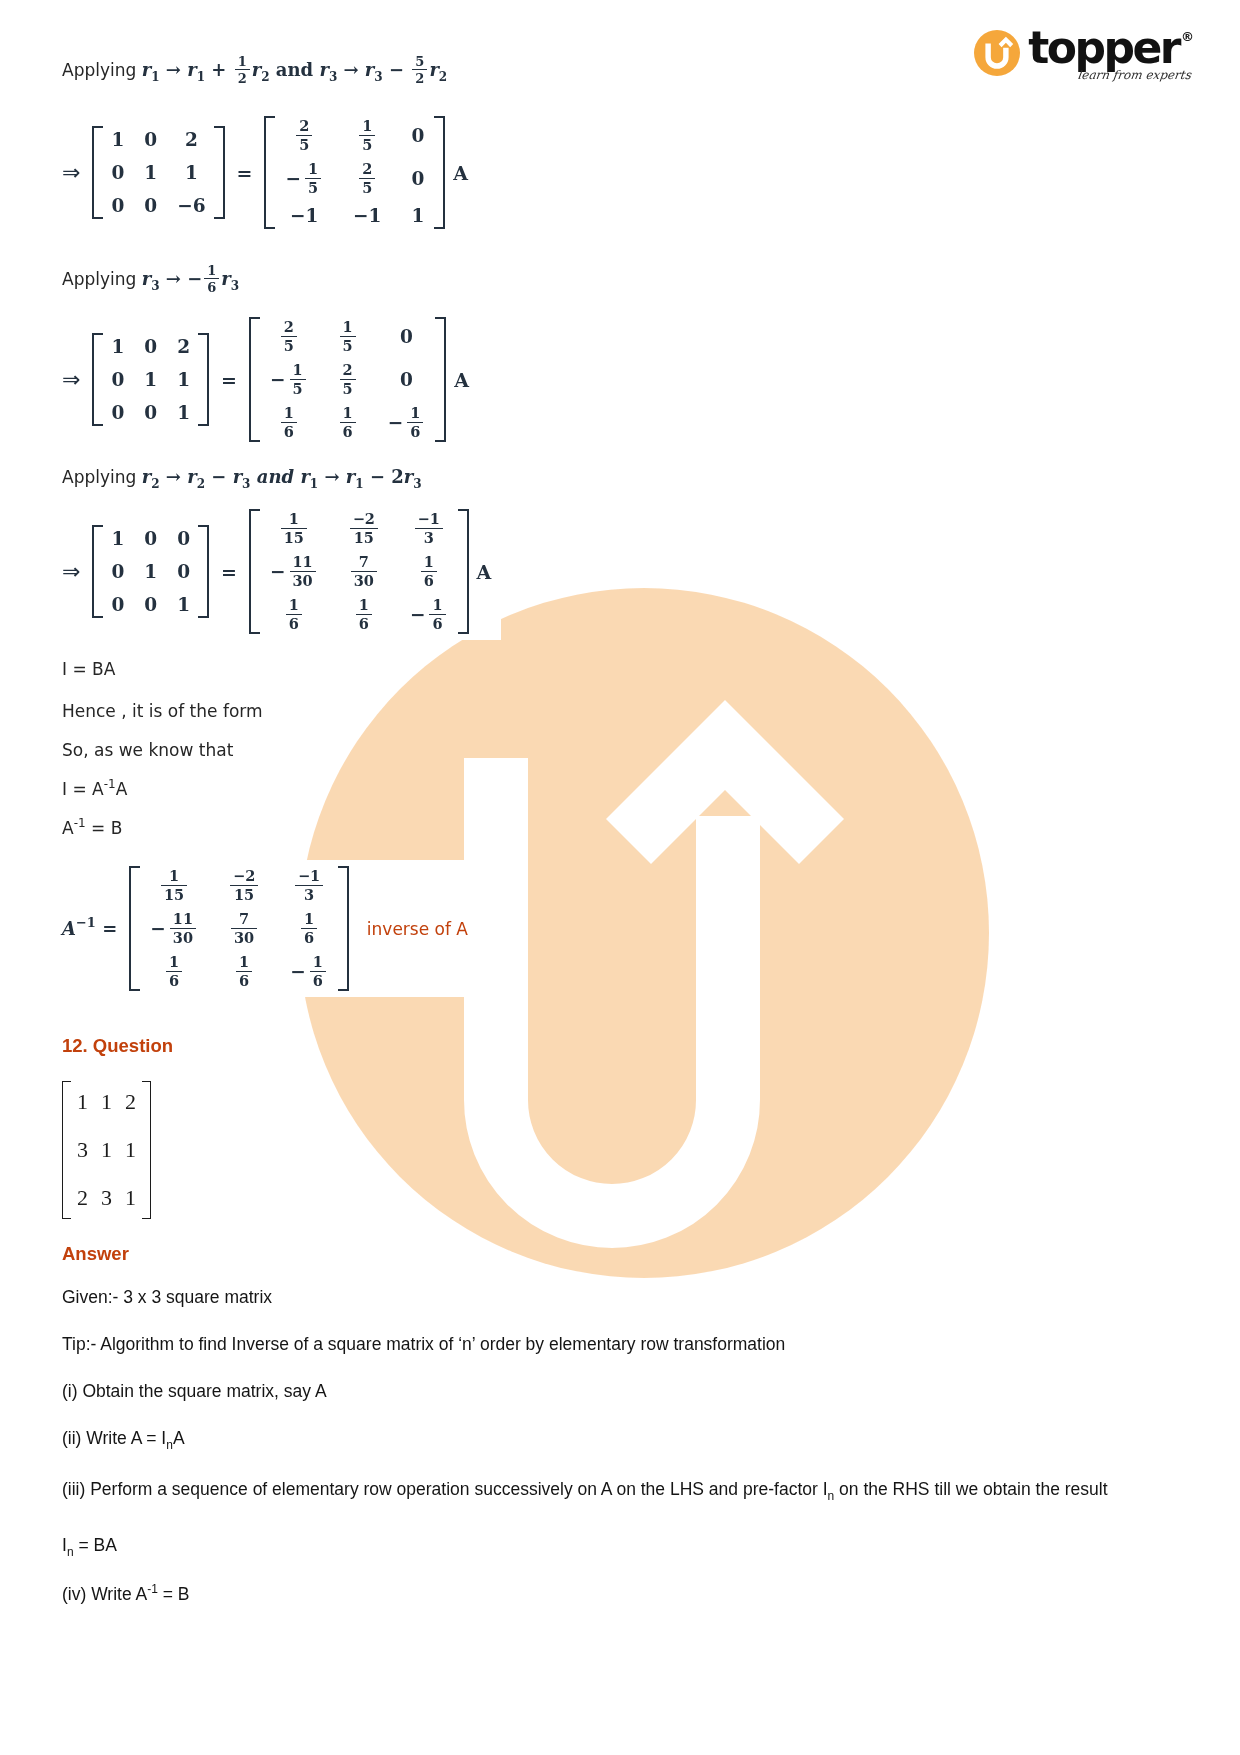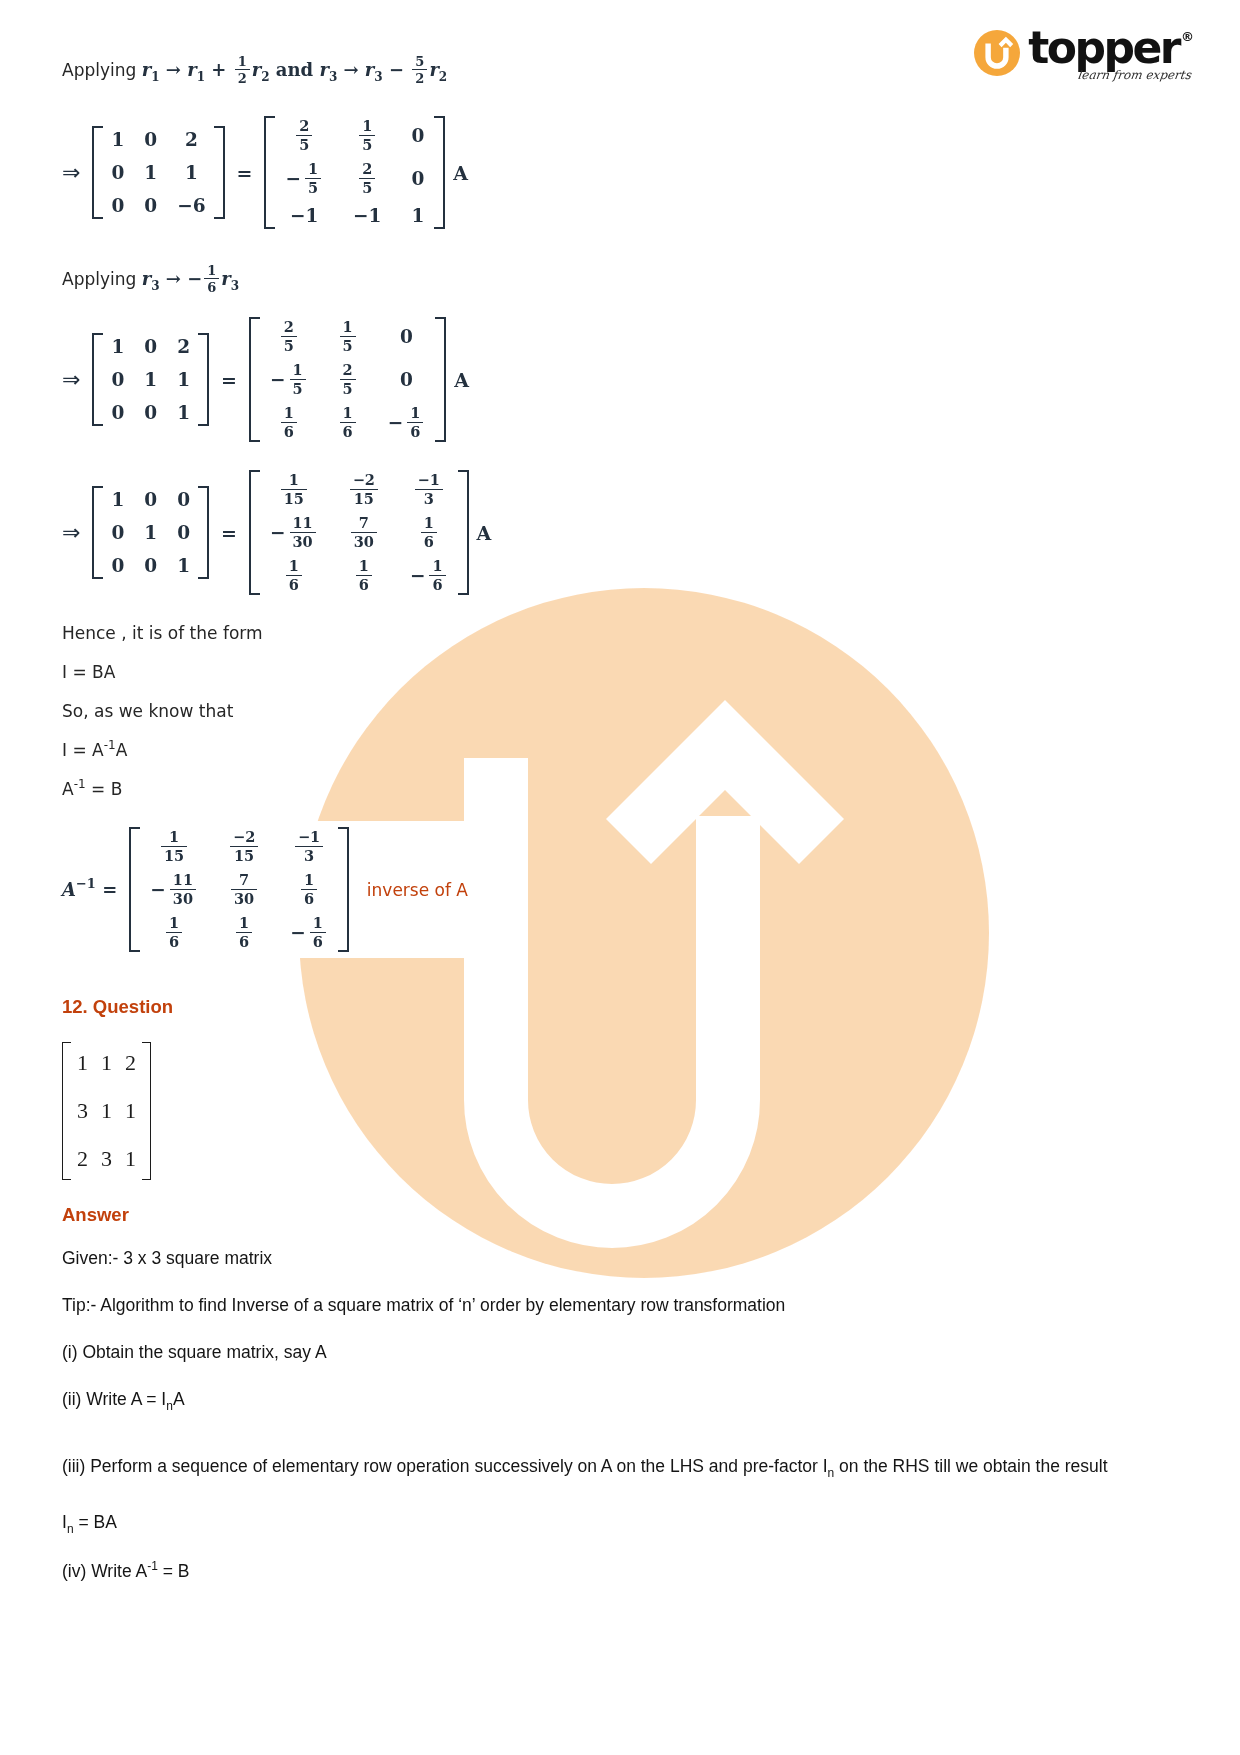--- a/index.html
+++ b/index.html
@@ -77,21 +77,21 @@
   .m-eq3{margin-top:16px;}
   .m-hence{margin-top:22px;}
   .m-gap40{margin-top:19px;}
   .m-ainv{margin-top:22px;}
   .m-qhead{margin-top:38px;}
   .m-find{margin-top:20px;}
   .m-qmat{margin-top:18px;}
   .m-answer{margin-top:14px;}
   .m-a1{margin-top:22px;}
   .m-a2{margin-top:26px;}
-  .m-iii{margin-top:42px;max-width:1075px;line-height:1.7;}
+  .m-iii{margin-top:26px;max-width:1075px;line-height:1.7;}
   .m-inba{margin-top:30px;}
   .m-iv{margin-top:28px;}
 </style>
 </head>
 <body>
 
 <div class="logo">
   <svg class="logo-mark" viewBox="0 0 44 44">
     <circle cx="22" cy="22" r="22" fill="#f5a73b"></circle>
     <path d="M 13.5 13 L 13.5 26 A 8.5 8.5 0 0 0 30.5 26 L 30.5 17" stroke="#ffffff" stroke-width="5.2" fill="none"></path>
@@ -259,20 +259,23 @@
               <span class="bar"></span>
               <span class="fd">6</span>
             </span>
           </span>
         </span>
         <span class="brk r"></span>
       </span>
     <span class="suffA">A</span>
   </div>
 
+  <p class="sol-text m-applying3">
+    <span>Applying </span><span class="mathseg"><i class="vr">r</i><sub class="vsub">2</sub> → <i class="vr">r</i><sub class="vsub">2</sub> − <i class="vr">r</i><sub class="vsub">3</sub> <i class="vr">and</i> <i class="vr">r</i><sub class="vsub">1</sub> → <i class="vr">r</i><sub class="vsub">1</sub> − 2<i class="vr">r</i><sub class="vsub">3</sub></span>
+  </p>
 
   <div class="eqline wblock m-eq3">
     <span class="imp">⇒</span>
     <span class="matrix lhs">
         <span class="brk l"></span>
         <span class="mgrid">
           <span class="cell">1</span>
           <span class="cell">0</span>
           <span class="cell">0</span>
           <span class="cell">0</span>
@@ -352,22 +355,22 @@
               <span class="bar"></span>
               <span class="fd">6</span>
             </span>
           </span>
         </span>
         <span class="brk r"></span>
       </span>
     <span class="suffA">A</span>
   </div>
 
+  <p class="sol-text m-gap40">I = BA</p>
   <p class="sol-text m-hence">Hence , it is of the form</p>
-  <p class="sol-text m-gap40">I = BA</p>
   <p class="sol-text m-gap40">So, as we know that</p>
   <p class="sol-text m-gap40">I = A<span class="sup">-1</span>A</p>
   <p class="sol-text m-gap40">A<span class="sup">-1</span> = B</p>
 
   <div class="eqline wblock m-ainv">
     <span class="mathseg"><i class="vr">A</i><span class="sup">−1</span> = </span>
     <span class="matrix rhs">
         <span class="brk l"></span>
         <span class="mgrid">
           <span class="cell">

